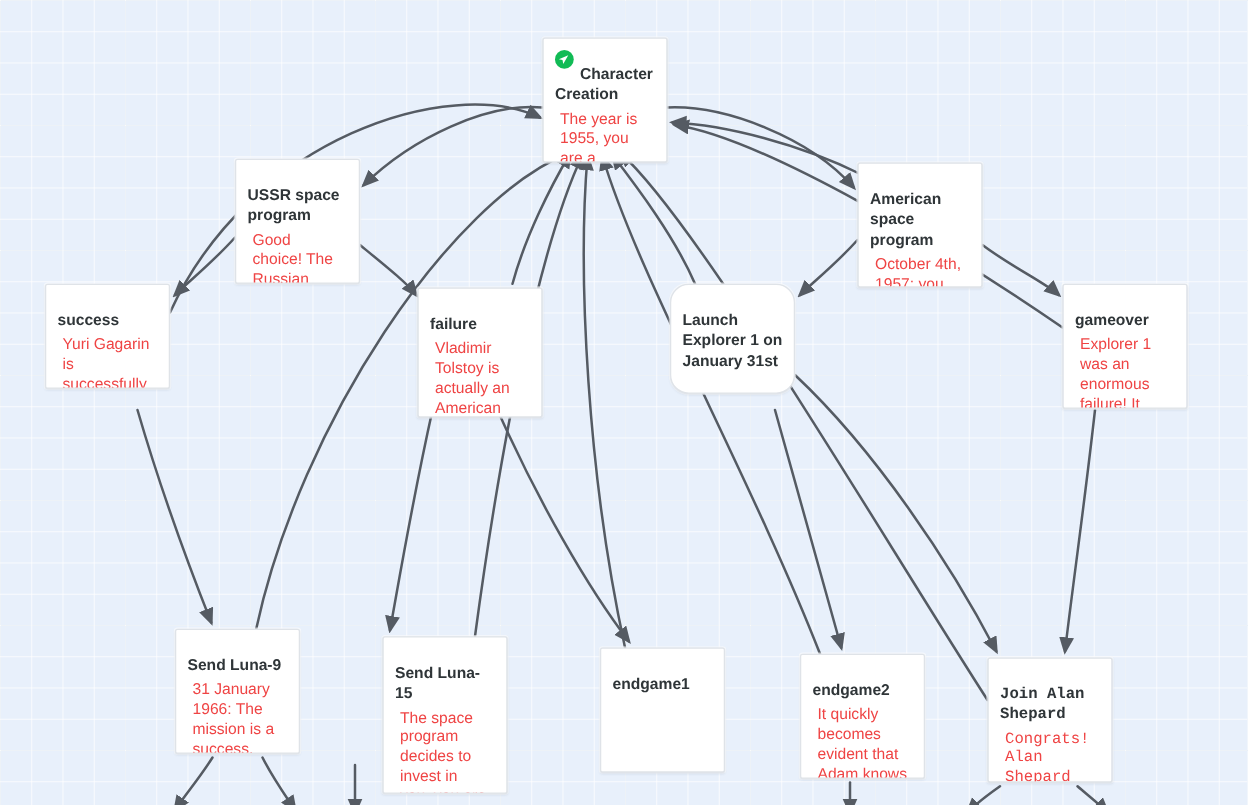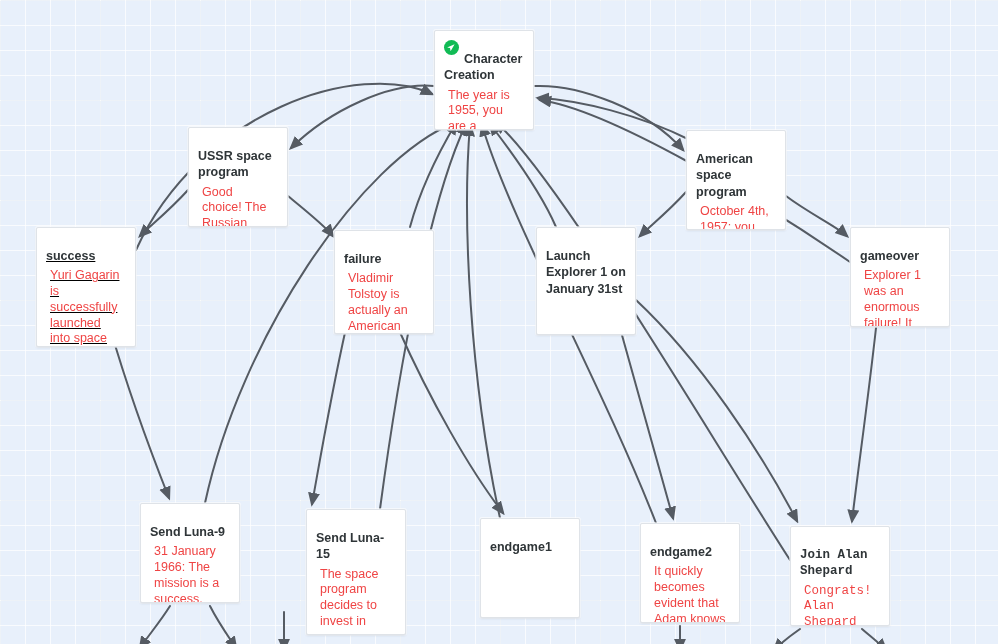--- a/index.html
+++ b/index.html
@@ -144,29 +144,29 @@
         <div class="pexcerpt">The year is 1955, you are a Russian-American who</div>
       </div>
       <div class="passage" style="left: 188px; top: 127px; width: 100px; height: 100px;">
         <div class="ptitle">USSR space program</div>
         <div class="pexcerpt">Good choice! The Russian space program is thriving.</div>
       </div>
       <div class="passage" style="left: 686px; top: 130px; width: 100px; height: 100px;">
         <div class="ptitle">American space program</div>
         <div class="pexcerpt">October 4th, 1957: you learn that the USSR has launched</div>
       </div>
-      <div class="passage" style="left: 36px; top: 227px; width: 100px; height: 120px; text-decoration: underline;">
+      <div class="passage" style="left: 36px; top: 227px; width: 100px; height: 84px;">
         <div class="ptitle">success</div>
         <div class="pexcerpt">Yuri Gagarin is successfully launched into space on April 12, 1961! The</div>
       </div>
       <div class="passage" style="left: 334px; top: 230px; width: 100px; height: 104px;">
         <div class="ptitle">failure</div>
         <div class="pexcerpt">Vladimir Tolstoy is actually an American spy! You now have</div>
       </div>
-      <div class="passage" style="left: 536px; top: 227px; width: 100px; height: 108px;">
+      <div class="passage" style="left: 536px; top: 227px; width: 100px; height: 88px; border-radius: 15px;">
         <div class="ptitle">Launch Explorer 1 on January 31st</div>
       </div>
       <div class="passage" style="left: 850px; top: 227px; width: 100px; height: 100px;">
         <div class="ptitle">gameover</div>
         <div class="pexcerpt">Explorer 1 was an enormous failure! It blew up on launch. The US space</div>
       </div>
       <div class="passage" style="left: 140px; top: 503px; width: 100px; height: 100px;">
         <div class="ptitle">Send Luna-9</div>
         <div class="pexcerpt">31 January 1966: The mission is a success, you land a</div>
       </div>

